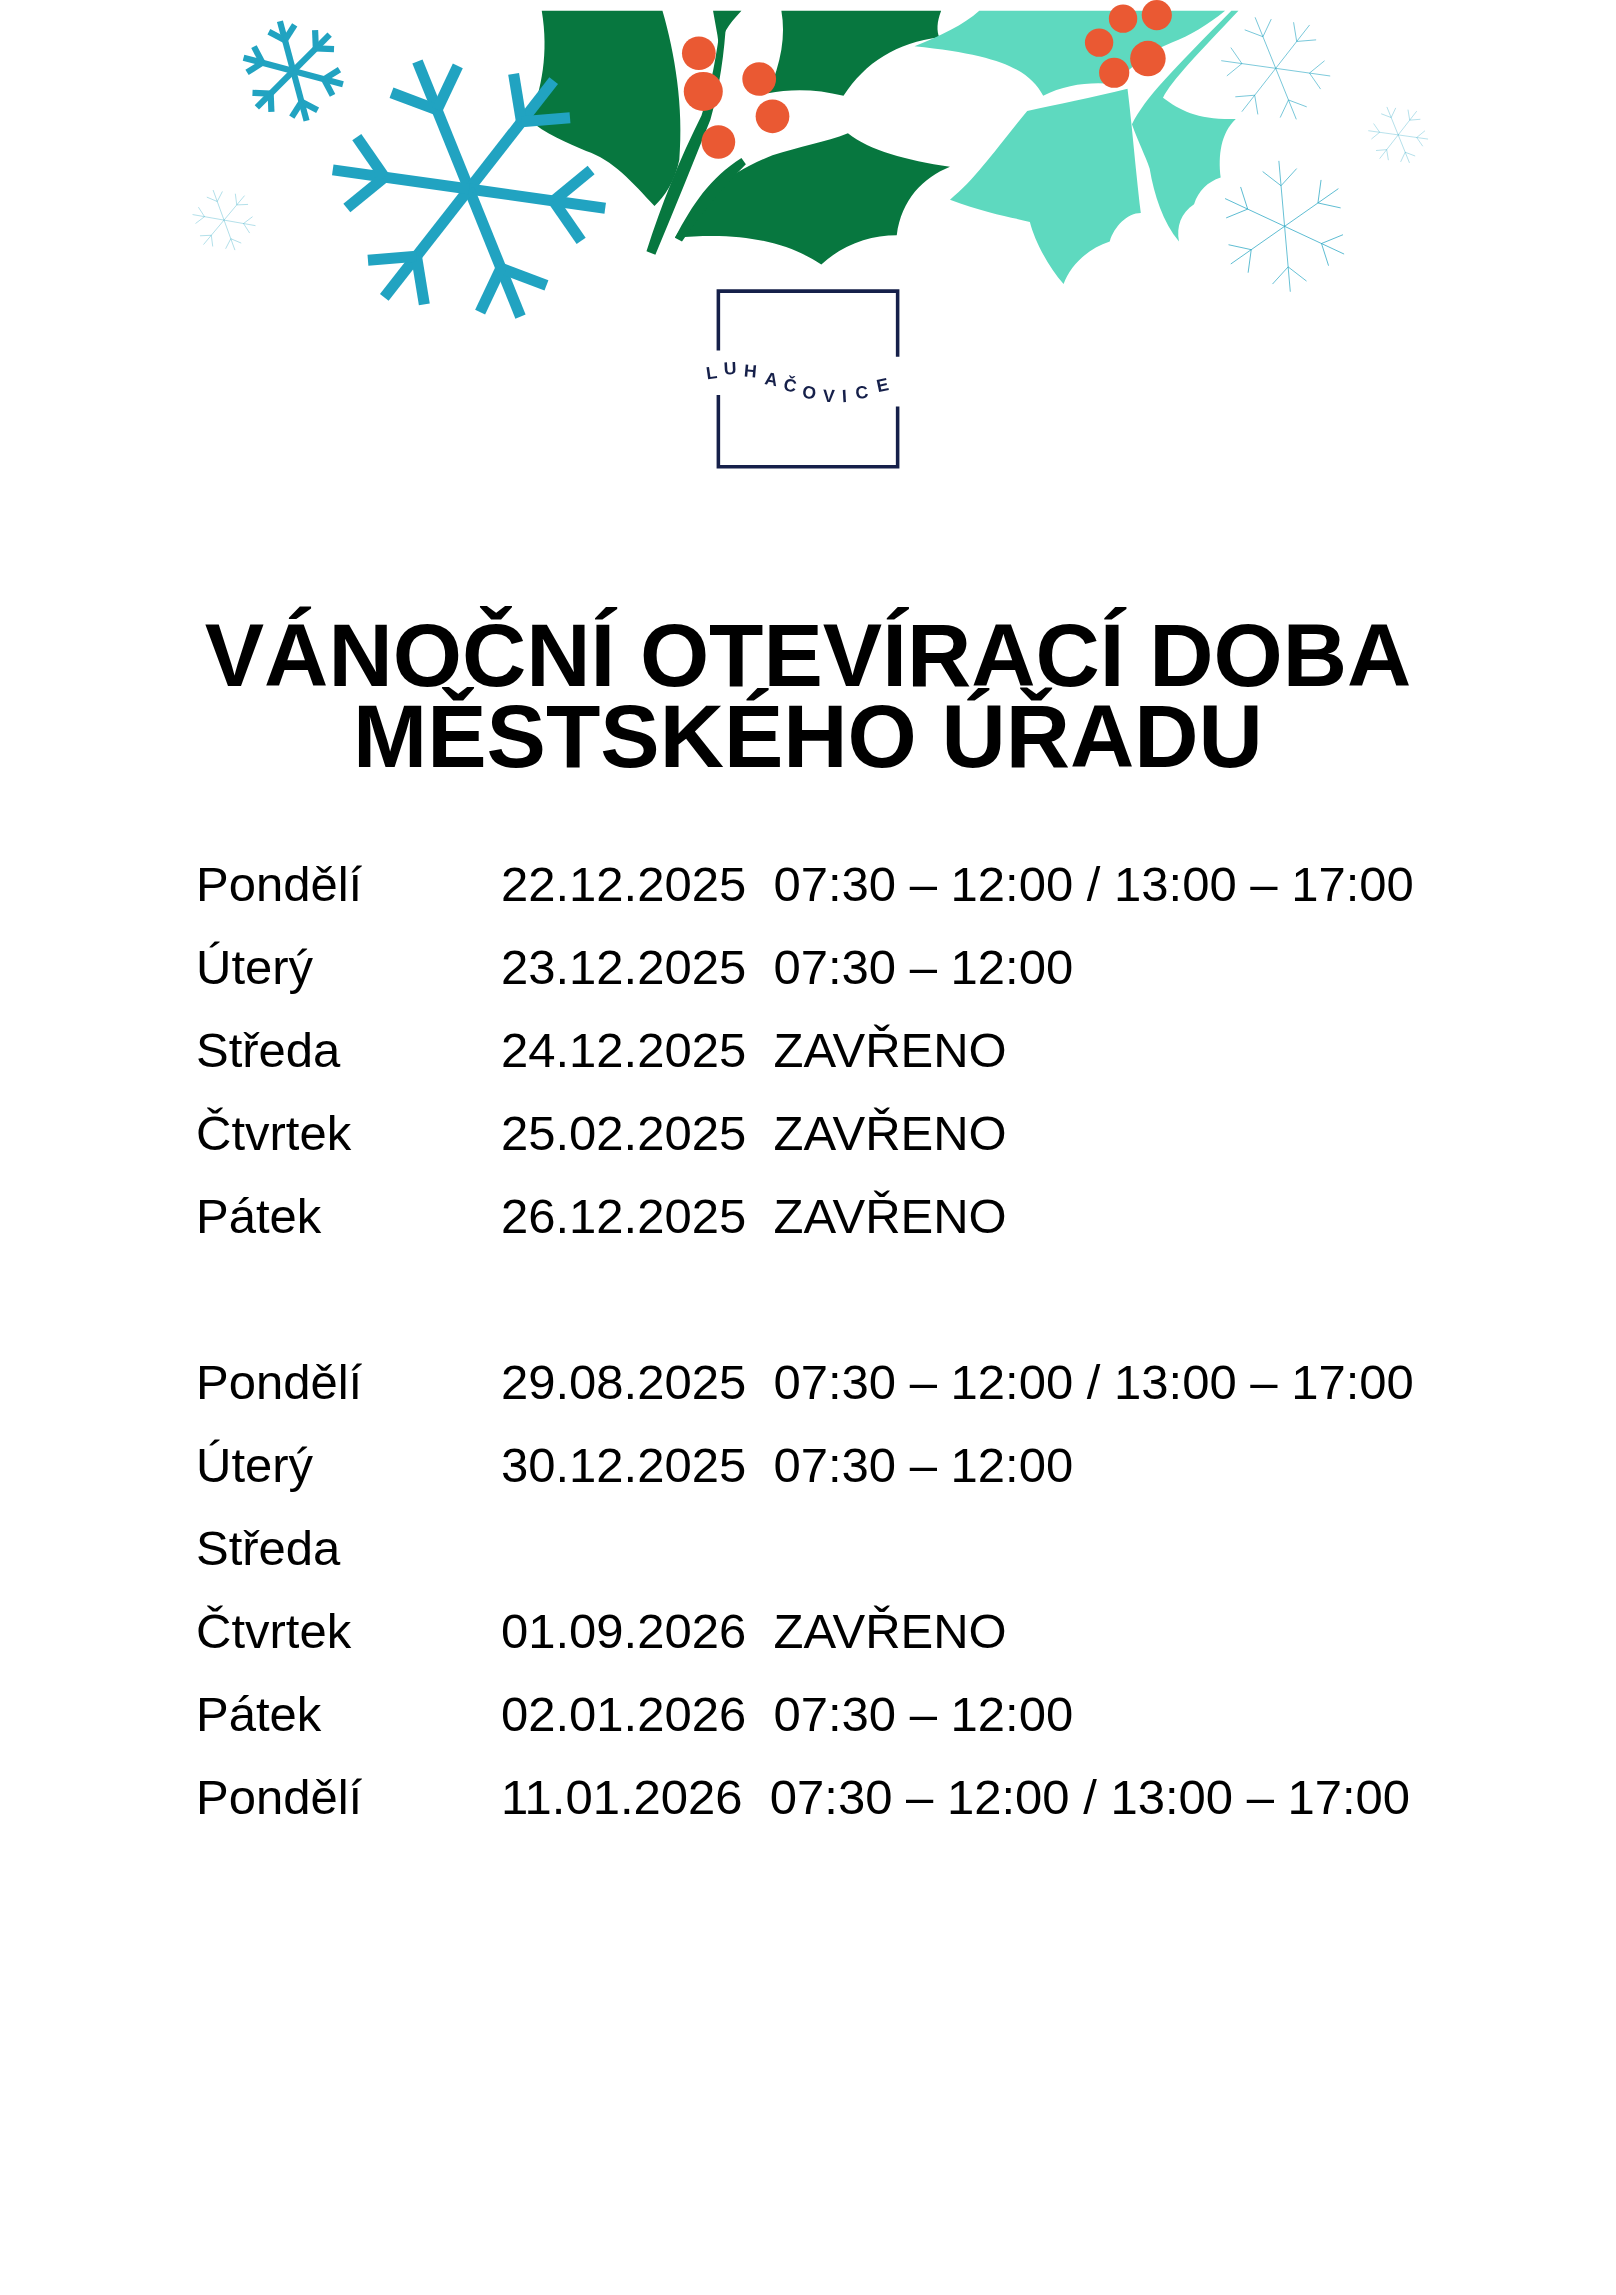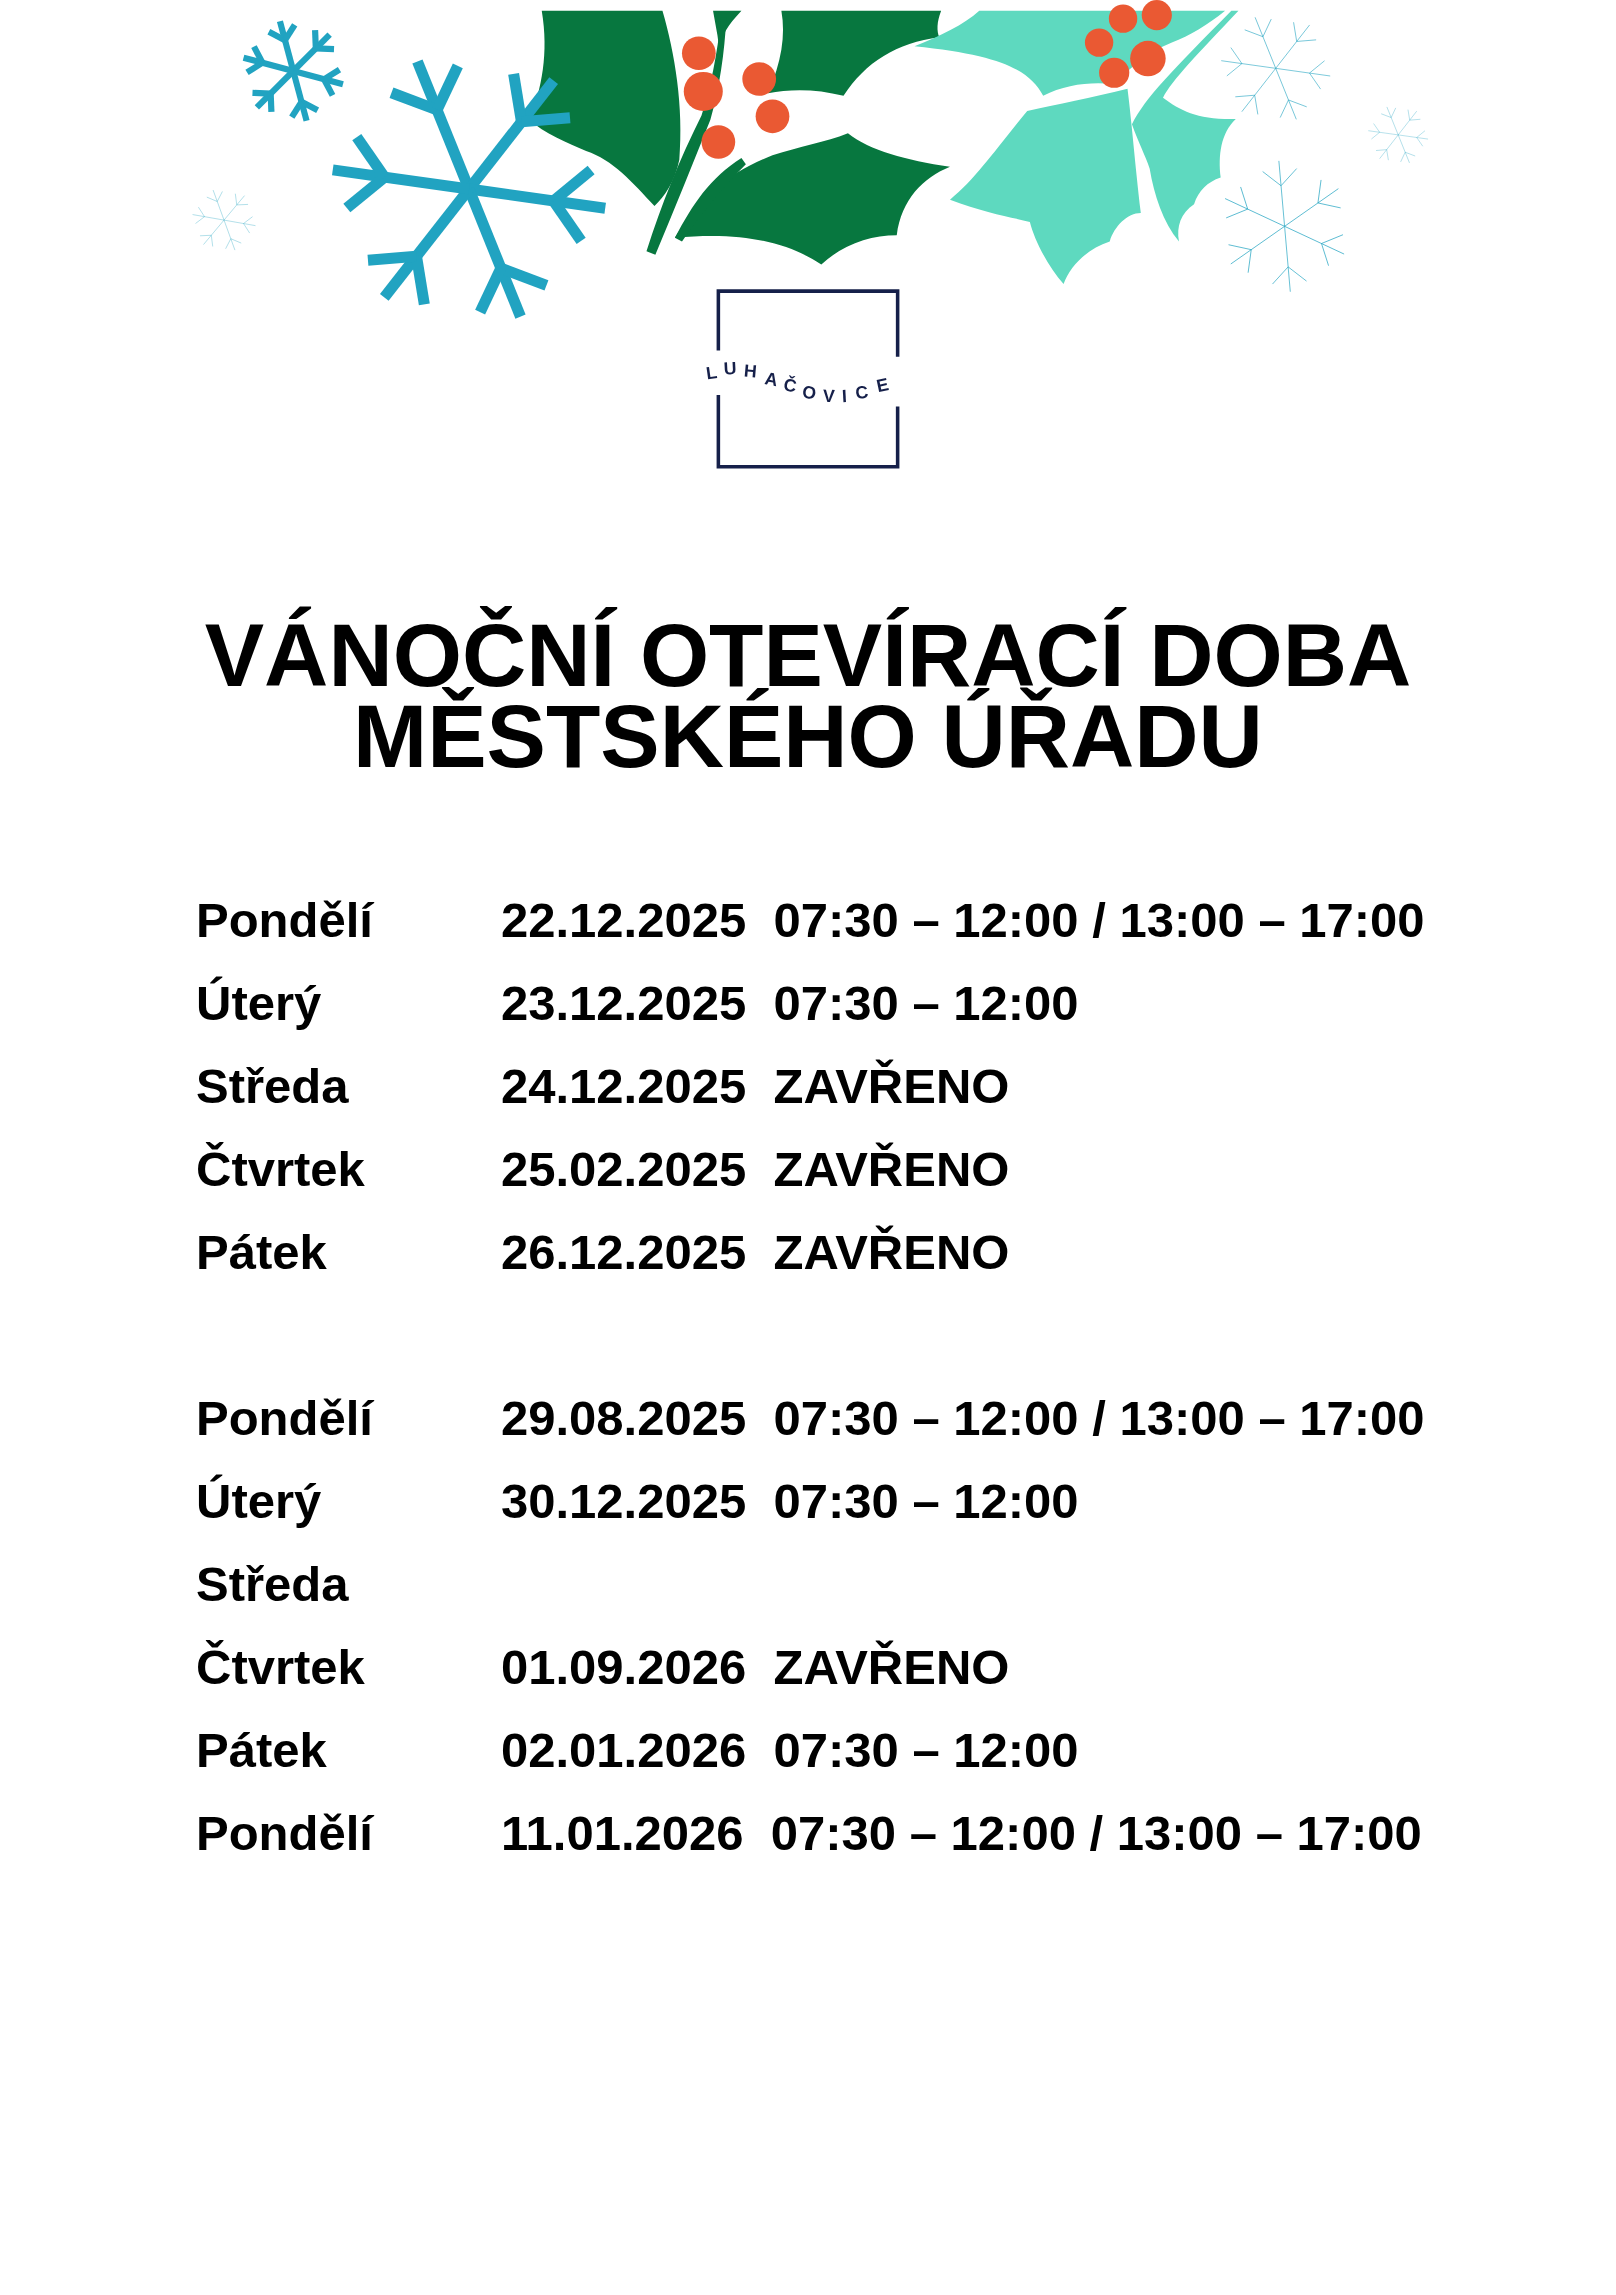--- a/index.html
+++ b/index.html
@@ -4,21 +4,21 @@
 <style>
   html, body { margin: 0; padding: 0; background: #ffffff; }
   body { width: 1616px; height: 2295px; position: relative; overflow: hidden;
          font-family: "Liberation Sans", sans-serif; color: #000; }
   .art { position: absolute; left: 0; top: 0; width: 1616px; height: 497px; }
   .title { position: absolute; left: 0; width: 1616px; text-align: center;
            font-family: "Liberation Sans", sans-serif; font-weight: bold;
            font-size: 89px; line-height: 1; white-space: nowrap; }
   .t1 { top: 584px; margin-top: 27px; }
   .t2 { top: 692px; }
-  .schedule { position: absolute; left: 196px; top: 896px; width: 1288px; font-weight: bold; }
+  .schedule { position: absolute; left: 196px; top: 860px; width: 1288px; }
   .row { position: relative; height: 83px; font-size: 49px; line-height: 49px; white-space: pre; }
   .row .day { position: absolute; left: 0; top: 0; }
   .row .rest { position: absolute; left: 305px; top: 0; text-align: right; }
   .gap { height: 83px; }
 </style>
 </head>
 <body>
 
 <svg class="art" viewBox="0 0 1820 560" xmlns="http://www.w3.org/2000/svg">
   <defs>

